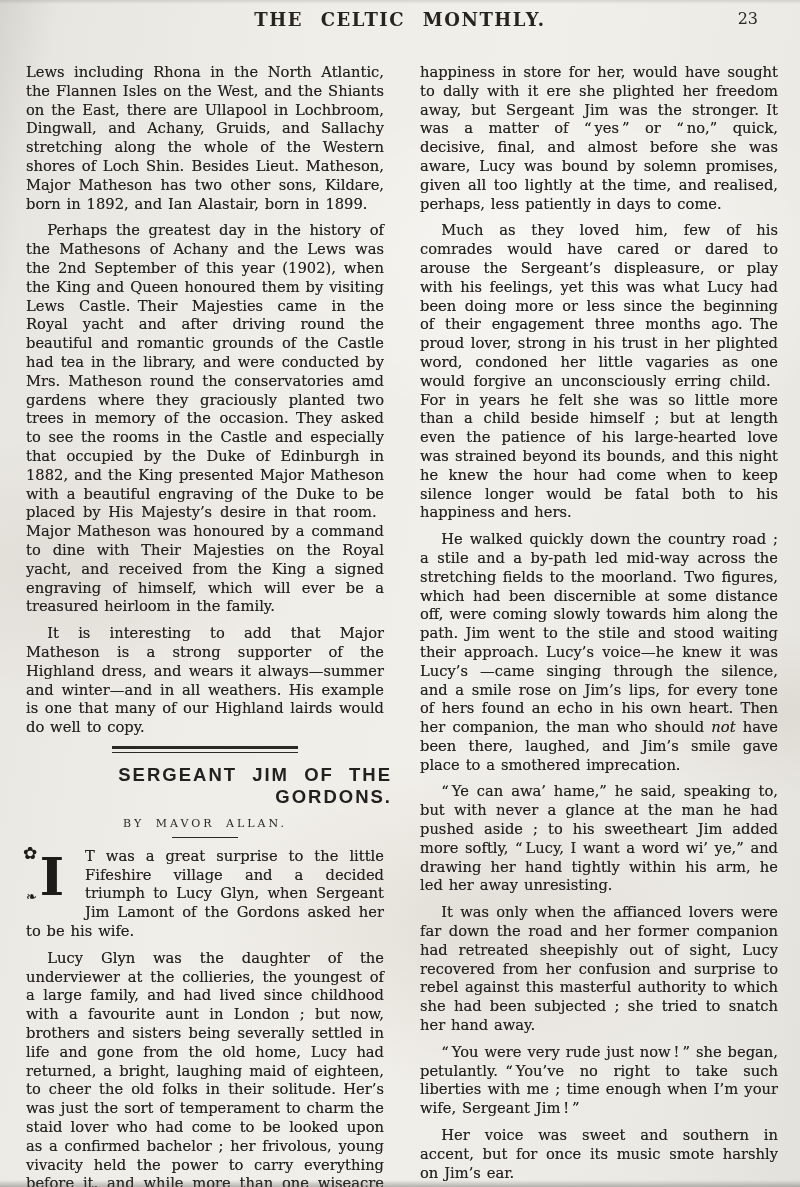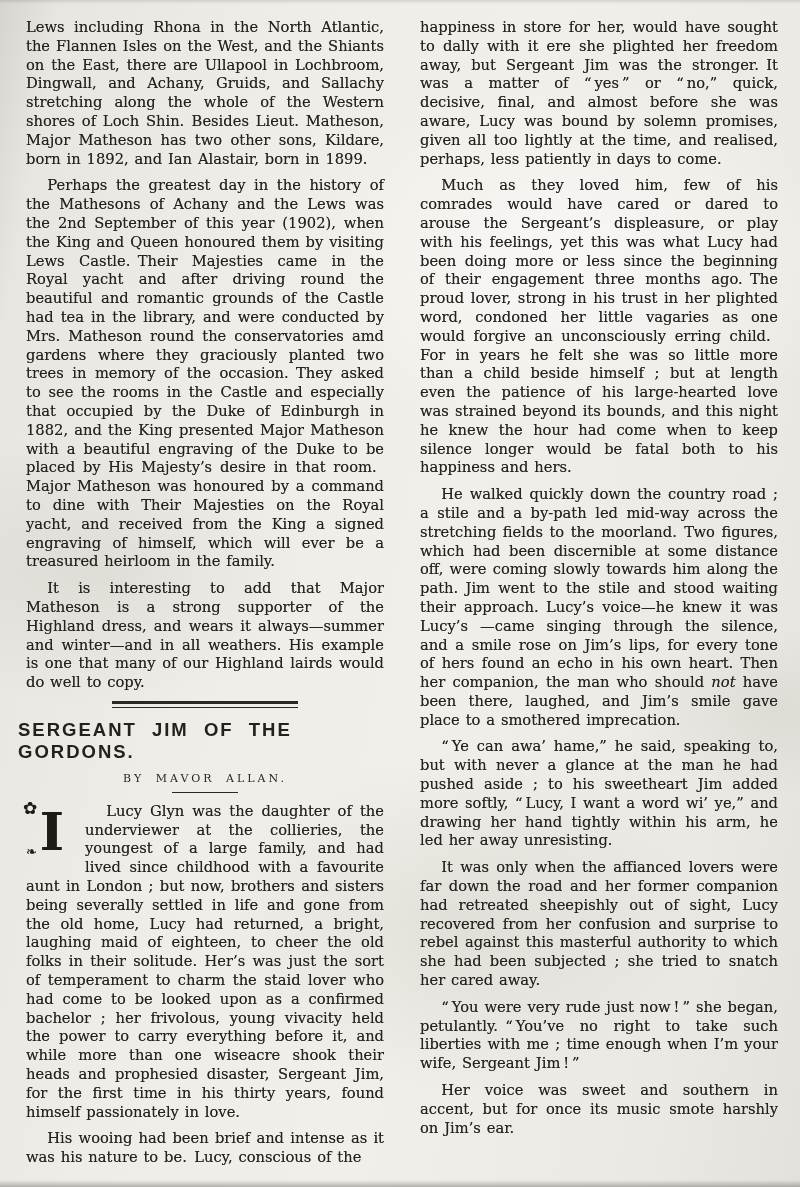--- a/index.html
+++ b/index.html
@@ -47,21 +47,21 @@
     word-spacing:1.2px;
     color:#242220;
     text-shadow:0 0 .5px rgba(30,28,25,.55);
   }
   p.ind{text-indent:1.45em;}
   .double-rule{
     width:186px;height:3px;margin:9px auto 11px;
     border-top:3px solid #2b2926;border-bottom:1px solid #2b2926;
   }
   .story-title{
-    margin:0;text-align:left;
+    margin:0;text-align:right;
     font-family:"Liberation Sans", sans-serif;
     font-weight:700;font-size:18.5px;letter-spacing:2px;word-spacing:8px;
     color:#232120;
   }
   .byline{
     margin-top:9px;text-align:center;
     font-size:11px;letter-spacing:3px;word-spacing:5px;color:#2a2824;
   }
   .byline-rule{
     width:66px;border-top:1.5px solid #2b2926;margin:7px auto 9px;
@@ -80,52 +80,56 @@
     position:absolute;left:0;bottom:-2px;font-size:13px;color:#1e1c19;
   }
   i{}
 </style>
 </head>
 <body>
 
 <div class="page">
   <div class="edge-top"></div>
 
+  <div class="page-header">
+    <div class="journal-title">THE CELTIC MONTHLY.</div>
+    <div class="page-number">23</div>
+  </div>
 
   <div class="columns">
 
     <div class="col">
       <p class="para">Lews including Rhona in the North Atlantic, the Flannen Isles on the West, and the Shiants on the East, there are Ullapool in Lochbroom, Dingwall, and Achany, Gruids, and Sallachy stretching along the whole of the Western shores of Loch Shin. Besides Lieut. Matheson, Major Matheson has two other sons, Kildare, born in 1892, and Ian Alastair, born in 1899.</p>
       <p class="para ind">Perhaps the greatest day in the history of the Mathesons of Achany and the Lews was the 2nd September of this year (1902), when the King and Queen honoured them by visiting Lews Castle. Their Majesties came in the Royal yacht and after driving round the beautiful and romantic grounds of the Castle had tea in the library, and were conducted by Mrs. Matheson round the conservatories amd gardens where they graciously planted two trees in memory of the occasion. They asked to see the rooms in the Castle and especially that occupied by the Duke of Edinburgh in 1882, and the King presented Major Matheson with a beautiful engraving of the Duke to be placed by His Majesty’s desire in that room. Major Matheson was honoured by a command to dine with Their Majesties on the Royal yacht, and received from the King a signed engraving of himself, which will ever be a treasured heirloom in the family.</p>
       <p class="para ind">It is interesting to add that Major Matheson is a strong supporter of the Highland dress, and wears it always—summer and winter—and in all weathers. His example is one that many of our Highland lairds would do well to copy.</p>
 
       <div class="double-rule"></div>
 
       <h2 class="story-title">SERGEANT JIM OF THE GORDONS.</h2>
       <div class="byline">BY MAVOR ALLAN.</div>
       <div class="byline-rule"></div>
 
       <p class="para">
         <span class="dropcap">
           <span class="dc-flower">✿</span>
           <span class="dc-leaf">❧</span>
           <span class="dc-letter">I</span>
-        </span>
+        </span><span>T was a great surprise to the little Fifeshire village and a decided triumph to Lucy Glyn, when Sergeant Jim Lamont of the Gordons asked her to be his wife.</span>
       </p>
 
       <p class="para ind">Lucy Glyn was the daughter of the underviewer at the collieries, the youngest of a large family, and had lived since childhood with a favourite aunt in London ; but now, brothers and sisters being severally settled in life and gone from the old home, Lucy had returned, a bright, laughing maid of eighteen, to cheer the old folks in their solitude. Her’s was just the sort of temperament to charm the staid lover who had come to be looked upon as a confirmed bachelor ; her frivolous, young vivacity held the power to carry everything before it, and while more than one wiseacre shook their heads and prophesied disaster, Sergeant Jim, for the first time in his thirty years, found himself passionately in love.</p>
       <p class="para ind">His wooing had been brief and intense as it was his nature to be. Lucy, conscious of the</p>
     </div>
 
     <div class="col">
       <p class="para">happiness in store for her, would have sought to dally with it ere she plighted her freedom away, but Sergeant Jim was the stronger. It was a matter of “ yes ” or “ no,” quick, decisive, final, and almost before she was aware, Lucy was bound by solemn promises, given all too lightly at the time, and realised, perhaps, less patiently in days to come.</p>
       <p class="para ind">Much as they loved him, few of his comrades would have cared or dared to arouse the Sergeant’s displeasure, or play with his feelings, yet this was what Lucy had been doing more or less since the beginning of their engagement three months ago. The proud lover, strong in his trust in her plighted word, condoned her little vagaries as one would forgive an unconsciously erring child. For in years he felt she was so little more than a child beside himself ; but at length even the patience of his large-hearted love was strained beyond its bounds, and this night he knew the hour had come when to keep silence longer would be fatal both to his happiness and hers.</p>
       <p class="para ind"><span>He walked quickly down the country road ; a stile and a by-path led mid-way across the stretching fields to the moorland. Two figures, which had been discernible at some distance off, were coming slowly towards him along the path. Jim went to the stile and stood waiting their approach. Lucy’s voice—he knew it was Lucy’s —came singing through the silence, and a smile rose on Jim’s lips, for every tone of hers found an echo in his own heart. Then her companion, the man who should </span><i>not</i><span> have been there, laughed, and Jim’s smile gave place to a smothered imprecation.</span></p>
       <p class="para ind">“ Ye can awa’ hame,” he said, speaking to, but with never a glance at the man he had pushed aside ; to his sweetheart Jim added more softly, “ Lucy, I want a word wi’ ye,” and drawing her hand tightly within his arm, he led her away unresisting.</p>
-      <p class="para ind">It was only when the affianced lovers were far down the road and her former companion had retreated sheepishly out of sight, Lucy recovered from her confusion and surprise to rebel against this masterful authority to which she had been subjected ; she tried to snatch her cared away.</p>
+      <p class="para ind">It was only when the affianced lovers were far down the road and her former companion had retreated sheepishly out of sight, Lucy recovered from her confusion and surprise to rebel against this masterful authority to which she had been subjected ; she tried to snatch her hand away.</p>
       <p class="para ind">“ You were very rude just now ! ” she began, petulantly. “ You’ve no right to take such liberties with me ; time enough when I’m your wife, Sergeant Jim ! ”</p>
       <p class="para ind">Her voice was sweet and southern in accent, but for once its music smote harshly on Jim’s ear.</p>
     </div>
 
   </div>
 
   <div class="edge-bottom"></div>
 </div>
 
 </body></html>

